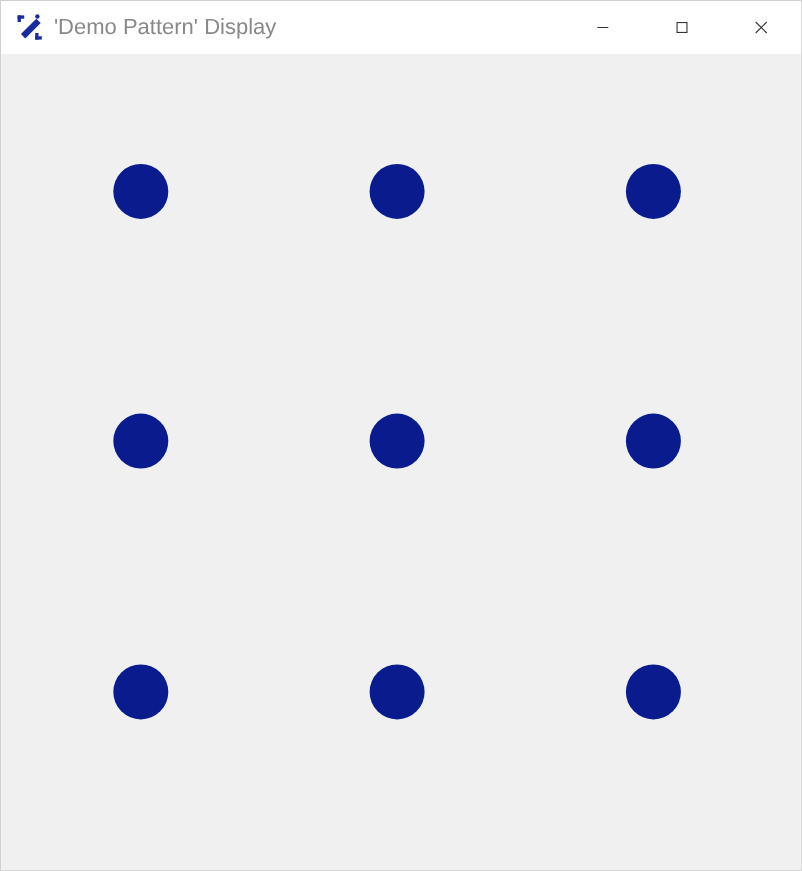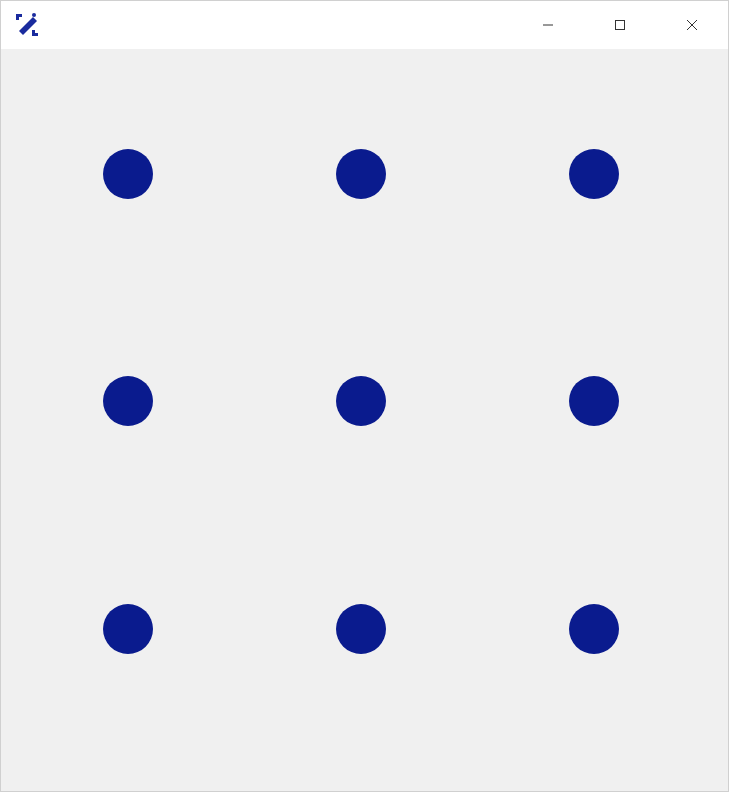--- a/index.html
+++ b/index.html
@@ -85,20 +85,21 @@
         <g fill="#1a2b9e">
           <rect x="3" y="3" width="6" height="3"></rect>
           <rect x="3" y="3" width="3" height="6"></rect>
           <path d="M 6 20 L 20 6 L 24 10 L 10 24 Z"></path>
           <rect x="19" y="19" width="3" height="6"></rect>
           <rect x="19" y="22" width="6" height="3"></rect>
           <circle cx="21" cy="4" r="2"></circle>
         </g>
       </svg>
     </span>
+    <span class="title-text">'Demo Pattern' Display</span>
     <div class="window-controls">
       <div class="win-btn">
         <svg width="12" height="12" viewBox="0 0 12 12">
           <line x1="1" y1="6" x2="11" y2="6"></line>
         </svg>
       </div>
       <div class="win-btn">
         <svg width="12" height="12" viewBox="0 0 12 12">
           <rect x="1.5" y="1.5" width="9" height="9"></rect>
         </svg>

